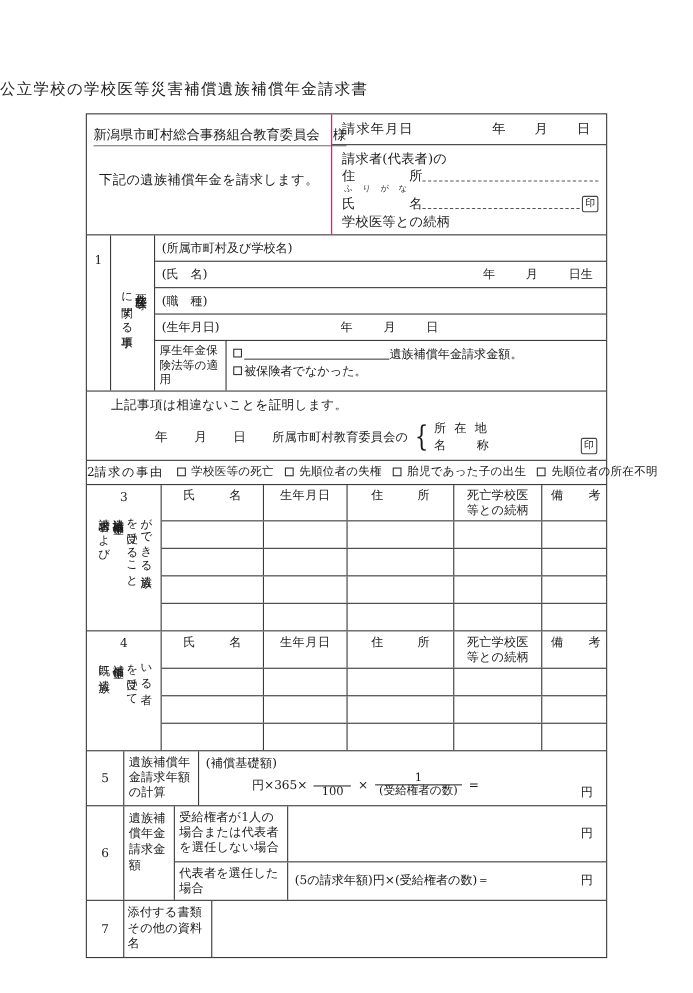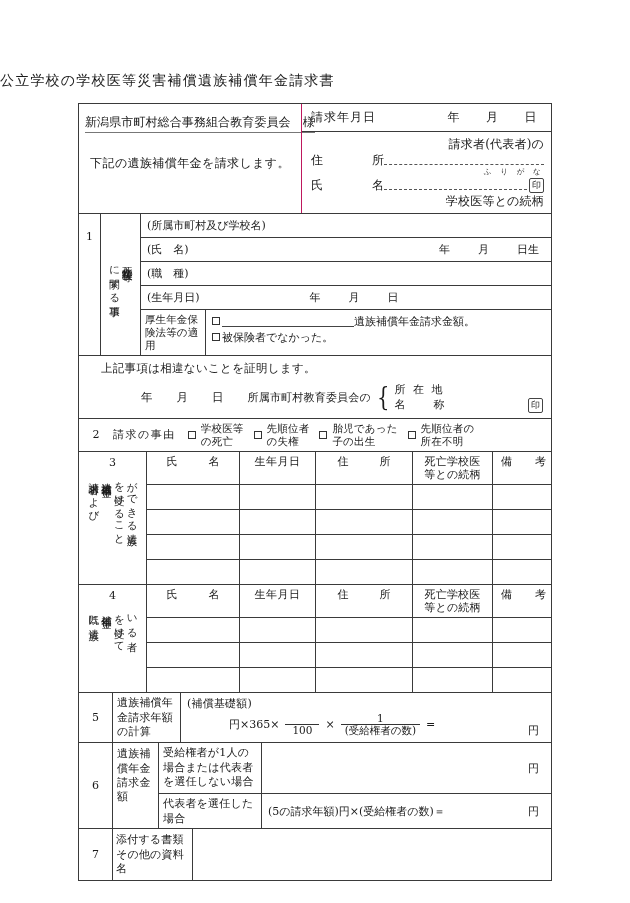--- a/index.html
+++ b/index.html
@@ -102,21 +102,20 @@
     margin-left: auto;
     display: flex;
     gap: 26px;
     padding-right: 6px;
     letter-spacing: 0.5px;
   }
   .claim-body {
     padding: 4px 7px 4px 9px;
     font-size: 12px;
     line-height: 1.35;
-    text-align: right;
   }
   .claim-body .l1 { letter-spacing: 0.2px; white-space: nowrap; }
   .fieldline {
     display: flex;
     align-items: flex-end;
     white-space: nowrap;
   }
   .fieldline .k {
     display: inline-block;
     letter-spacing: 0.2px;
@@ -288,21 +287,21 @@
   .s2-num { width: 34px; text-align: center; }
   .s2-title { letter-spacing: 1.5px; margin-right: 12px; }
   .s2-opt {
     display: flex;
     align-items: center;
     margin-right: 10px;
   }
   .s2-opt .cbx { margin-right: 5px; }
   .s2-opt .two {
     display: flex;
-    flex-direction: column;
+    flex-direction: row;
     line-height: 1.22;
     font-size: 10.5px;
     letter-spacing: 0.2px;
   }
 
   
   .dt-label {
     width: 68px;
     box-sizing: border-box;
     border-right: 1px solid #3a3a3a;

